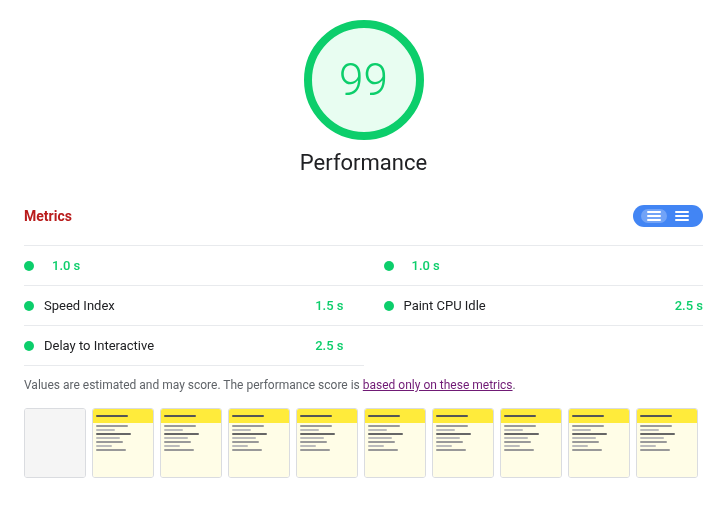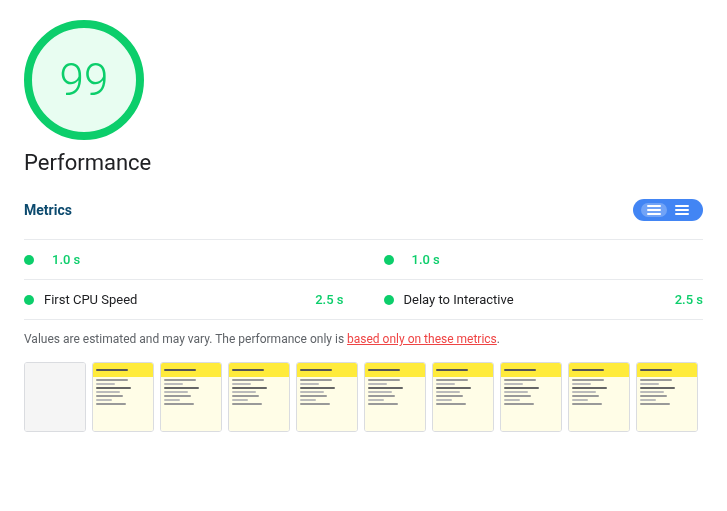--- a/index.html
+++ b/index.html
@@ -8,21 +8,22 @@
       background: #fff;
       width: 727px;
       min-height: 511px;
       padding: 20px 24px;
       color: #202124;
     }
 
     .score-container {
       display: flex;
       flex-direction: column;
-      margin-bottom: 24px;
+      align-items: center;
+      margin-bottom: 30px;
     }
 
     .score-circle {
       width: 120px;
       height: 120px;
       border-radius: 50%;
       border: 8px solid #0cce6b;
       background: #e8fdf1;
       display: flex;
       align-items: center;
@@ -46,21 +47,21 @@
       display: flex;
       justify-content: space-between;
       align-items: center;
       margin-bottom: 12px;
       padding-bottom: 6px;
     }
 
     .metrics-title {
       font-size: 14px;
       font-weight: 700;
-      color: #0c4a6e;
+      color: #b91c1c;
     }
 
     .view-toggle {
       display: flex;
       background: #4285f4;
       border-radius: 20px;
       overflow: hidden;
       gap: 2px;
       padding: 4px 8px;
       align-items: center;
@@ -142,21 +143,21 @@
     }
 
     .disclaimer {
       font-size: 12px;
       color: #5f6368;
       margin: 10px 0 14px 0;
       line-height: 1.5;
     }
 
     .disclaimer a {
-      color: #ef4444;
+      color: #701a75;
       text-decoration: underline;
     }
 
     .filmstrip {
       display: flex;
       gap: 6px;
       overflow: hidden;
       margin-top: 4px;
     }
 
@@ -233,32 +234,37 @@
 <div class="metric-row">
       <span class="metric-dot" style="background: rgb(12, 206, 107);"></span>
       <span class="metric-value" style="color: rgb(12, 206, 107);">1.0 s</span>
     </div>
     <div class="metric-row">
       <span class="metric-dot" style="background: rgb(12, 206, 107);"></span>
       <span class="metric-value" style="color: rgb(12, 206, 107);">1.0 s</span>
     </div>
     <div class="metric-row">
       <span class="metric-dot" style="background: rgb(12, 206, 107);"></span>
-      <span class="metric-name">First CPU Speed</span>
+      <span class="metric-name">Speed Index</span>
+      <span class="metric-value" style="color: rgb(12, 206, 107);">1.5 s</span>
+    </div>
+    <div class="metric-row">
+      <span class="metric-dot" style="background: rgb(12, 206, 107);"></span>
+      <span class="metric-name">Paint CPU Idle</span>
       <span class="metric-value" style="color: rgb(12, 206, 107);">2.5 s</span>
     </div>
     <div class="metric-row">
       <span class="metric-dot" style="background: rgb(12, 206, 107);"></span>
       <span class="metric-name">Delay to Interactive</span>
       <span class="metric-value" style="color: rgb(12, 206, 107);">2.5 s</span>
     </div>
   </div>
 
 <p class="disclaimer">
-  <span>Values are estimated and may vary. The performance only is </span><a href="#">based only on these metrics</a><span>.</span>
+  <span>Values are estimated and may score. The performance score is </span><a href="#">based only on these metrics</a><span>.</span>
 </p>
 
 <div class="filmstrip">
 <div class="filmstrip-frame">
       <div class="frame-inner frame-blank"></div>
     </div>
     <div class="filmstrip-frame" style="position: relative;">
       <div style="position: absolute; top: 0px; left: 0px; right: 0px; height: 14px; background: rgb(255, 235, 59); display: flex; align-items: center; padding: 0px 3px;">
         <div style="height: 2px; background: rgb(85, 85, 85); width: 60%; border-radius: 1px;"></div>
       </div>

